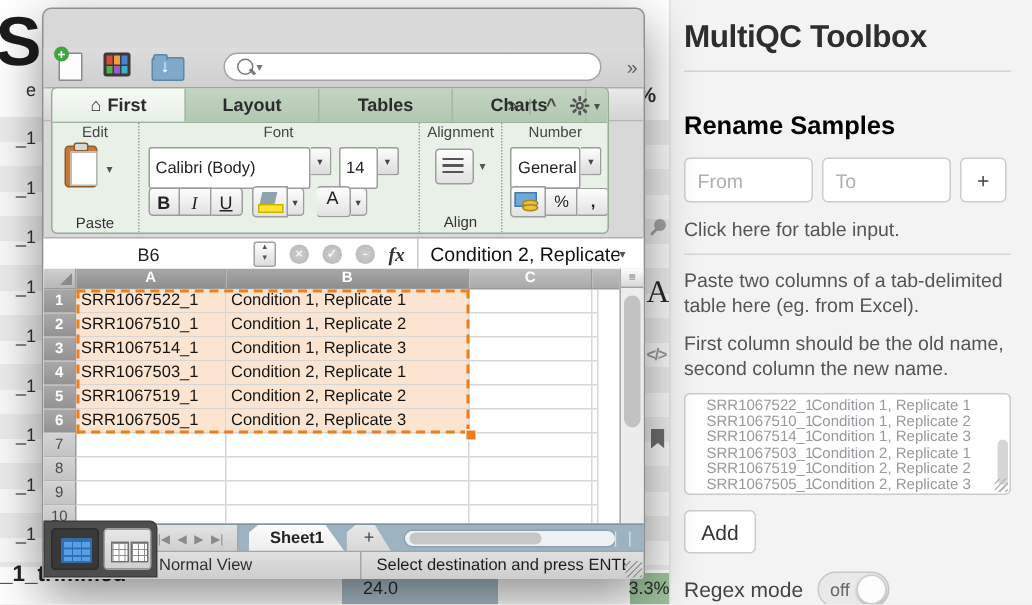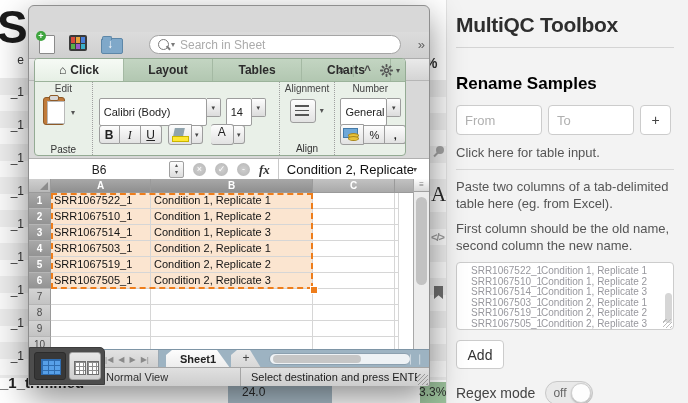--- a/index.html
+++ b/index.html
@@ -367,29 +367,28 @@
           <i style="background:#e8a33a"></i>
           <i style="background:#4a7fd9"></i>
         <i style="background:#58b04a"></i>
           <i style="background:#9b59c9"></i>
           <i style="background:#3ab0c9"></i>
       </div>
       <div class="ti ico-folder"></div>
       <div class="xl-search">
         <span class="mag"></span>
         <span class="mag-caret">▾</span>
-        <span class="xl-search-ph">Search in Sheet</span>
       </div>
       <div class="tb-overflow">»</div>
     </div>
 
     <div class="ribbon">
       <div class="rib-tabs">
         <div class="rib-tab active">
-          <span class="rib-house">⌂</span><span>Click</span>
+          <span class="rib-house">⌂</span><span>First</span>
         </div>
         <div class="rib-tab">Layout</div>
         <div class="rib-tab">Tables</div>
         <div class="rib-tab">Charts</div>
         <div class="rib-right">
           <span style="letter-spacing:-2px;">»</span>
           <span class="sep">|</span>
           <span style="font-weight:bold;">^</span>
           <svg width="13" height="13" viewBox="0 0 20 20">
             <g fill="#555">
@@ -411,20 +410,21 @@
       <div class="rib-body">
         <div class="rib-group g-edit">
           <div class="rib-group-label">Edit</div>
           <div class="paste-btn">
             <div class="clipboard"></div>
           </div>
           <span class="paste-caret">▾</span>
           <div class="paste-label">Paste</div>
         </div>
         <div class="rib-group g-font">
+          <div class="rib-group-label">Font</div>
           <div class="font-row1">
             <span class="combo font-name">Calibri (Body)</span>
             <span class="combo-caret">▾</span>
             <span class="combo font-size">14</span>
             <span class="combo-caret">▾</span>
           </div>
           <div class="font-row2">
             <span class="fmt-btn fmt-b">B</span>
             <span class="fmt-btn fmt-i">I</span>
             <span class="fmt-btn fmt-u">U</span>

